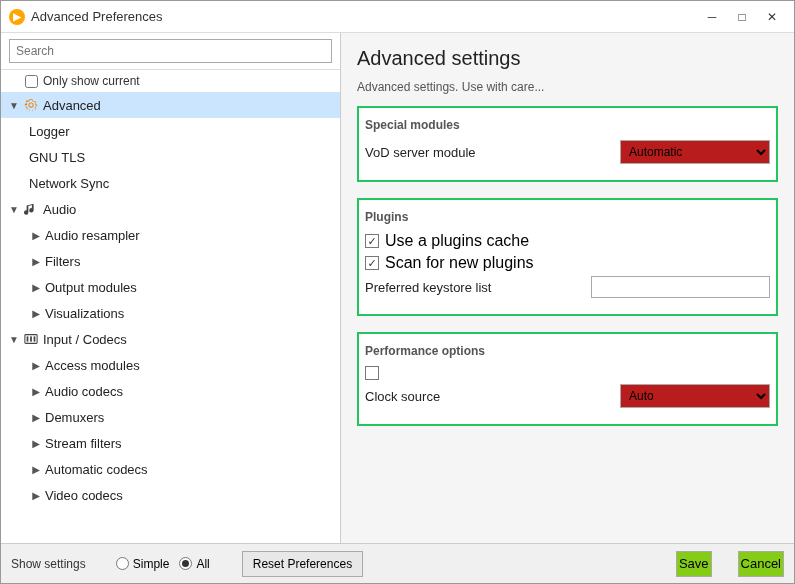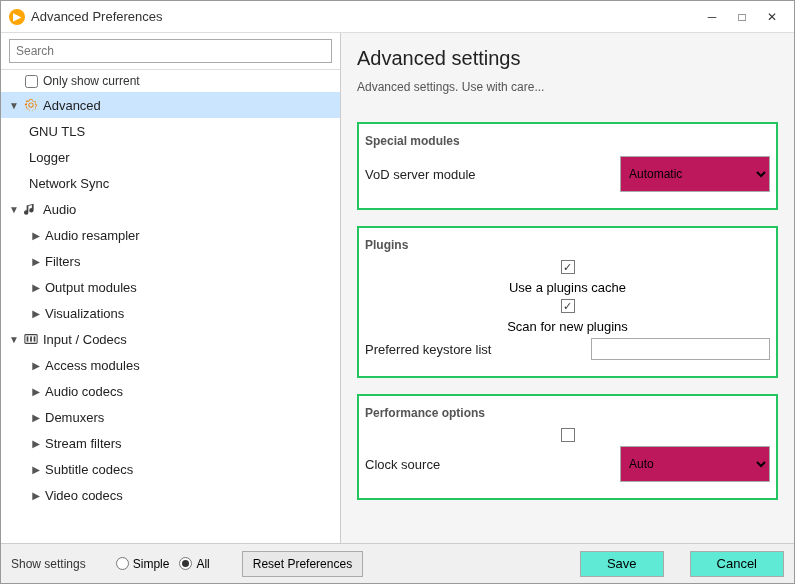--- a/index.html
+++ b/index.html
@@ -190,21 +190,21 @@
     .right-title {
       font-size: 20px;
       font-weight: 300;
       color: #222;
       margin-bottom: 2px;
     }
 
     .right-subtitle {
       font-size: 12px;
       color: #555;
-      margin-bottom: 20px;
+      margin-bottom: 4px;
     }
 
     .section-box {
       border: 2px solid #22c55e;
       background: #fff;
       padding: 10px 6px;
       margin-bottom: 8px;
     }
 
     .section-label {
@@ -236,22 +236,21 @@
       border: 1px solid #aaa;
       background: #fff;
       min-width: 150px;
     }
 
     .checkbox-row {
       display: flex;
       align-items: center;
       gap: 6px;
       margin-bottom: 4px;
-      font-size: 13px;
-      flex-direction: column;
+      font-size: 16px;
     }
 
     .checkbox-box {
       width: 14px;
       height: 14px;
       border: 1px solid #777;
       background: #fff;
       display: flex;
       align-items: center;
       justify-content: center;
@@ -321,31 +320,31 @@
       background: #e8e8e8;
       font-size: 12px;
       cursor: pointer;
       margin-left: 6px;
     }
 
     .spacer { flex: 1; }
 
     .action-btn {
       height: 26px;
-      padding: 0 26px;
+      padding: 0 2px;
       border: 1px solid #aaa;
-      background: #5eead4;
+      background: #84cc16;
       font-size: 13px;
       cursor: pointer;
     }
 
     select {
-      height: 36px;
+      height: 24px;
       border: 1px solid #aaa;
-      background: #be185d;
+      background: #b91c1c;
       font-size: 12px;
       min-width: 150px;
       padding: 0 4px;
     }
   </style>
 </head>
 <body>
 
 <div class="window">
 
@@ -378,25 +377,25 @@
           <span class="tree-icon">
             <svg class="gear-svg" viewBox="0 0 16 16" fill="#e88000">
               <path d="M8 5a3 3 0 1 0 0 6A3 3 0 0 0 8 5zm0 1a2 2 0 1 1 0 4A2 2 0 0 1 8 6z"></path>
               <path d="M6.5 1l-.5 1.5L4.5 3 3 2.5 2 4l1 1-.3 1.5H1v2h1.7L3 10l-1 1 1 1.5 1.5-.5 1.5 1L6.5 15h3l.5-1.5 1.5-1 1.5.5L14 12l-1-1 .3-1.5H15V7.5h-1.7L13 6l1-1-1-1.5-1.5.5-1.5-1L9.5 1h-3zm.5 1h2l.4 1.3 2 1.3 1.3-.4.6 1-1 .8.4 2.1h1.3v1h-1.3l-.4 2.1 1 .8-.6 1-1.3-.4-2 1.3-.4 1.3H7l-.4-1.3-2-1.3-1.3.4-.6-1 1-.8L3.3 9H2V8h1.3l.4-2.1-1-.8.6-1 1.3.4 2-1.3.4-1.3z"></path>
             </svg>
           </span>
           <span>Advanced</span>
         </div>
 
         <div class="tree-item level1">
+          <span>Logger</span>
+        </div>
+
+        <div class="tree-item level1">
           <span>GNU TLS</span>
-        </div>
-
-        <div class="tree-item level1">
-          <span>Logger</span>
         </div>
 
         <div class="tree-item level1">
           <span>Network Sync</span>
         </div>
 
         <div class="tree-item level0">
           <span class="expand-arrow">▼</span>
           <span class="tree-icon">
             <svg class="note-svg" viewBox="0 0 16 16" fill="#444">
@@ -454,21 +453,21 @@
           <span>Demuxers</span>
         </div>
 
         <div class="tree-item level1">
           <span class="expand-arrow">▶</span>
           <span>Stream filters</span>
         </div>
 
         <div class="tree-item level1">
           <span class="expand-arrow">▶</span>
-          <span>Subtitle codecs</span>
+          <span>Automatic codecs</span>
         </div>
 
         <div class="tree-item level1">
           <span class="expand-arrow">▶</span>
           <span>Video codecs</span>
         </div>
       </div>
     </div>
 
     <div class="right-panel">

